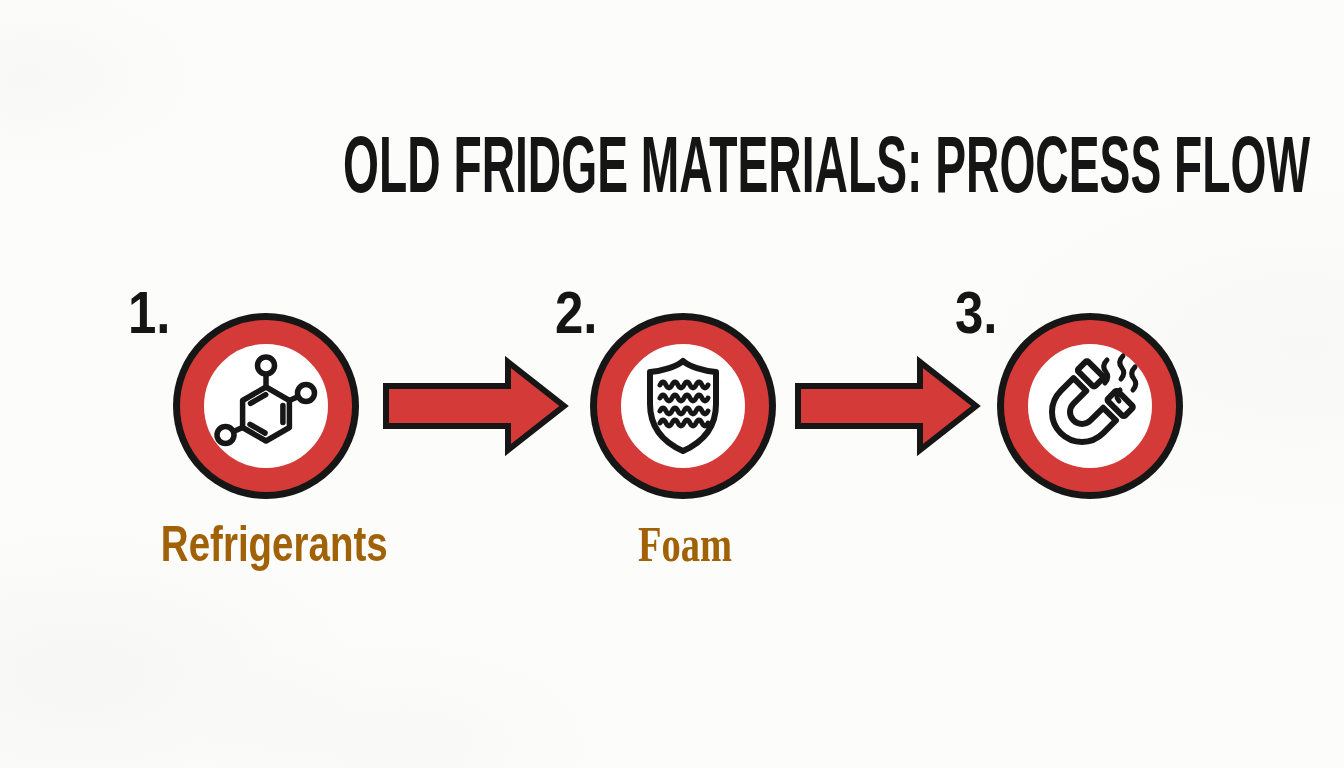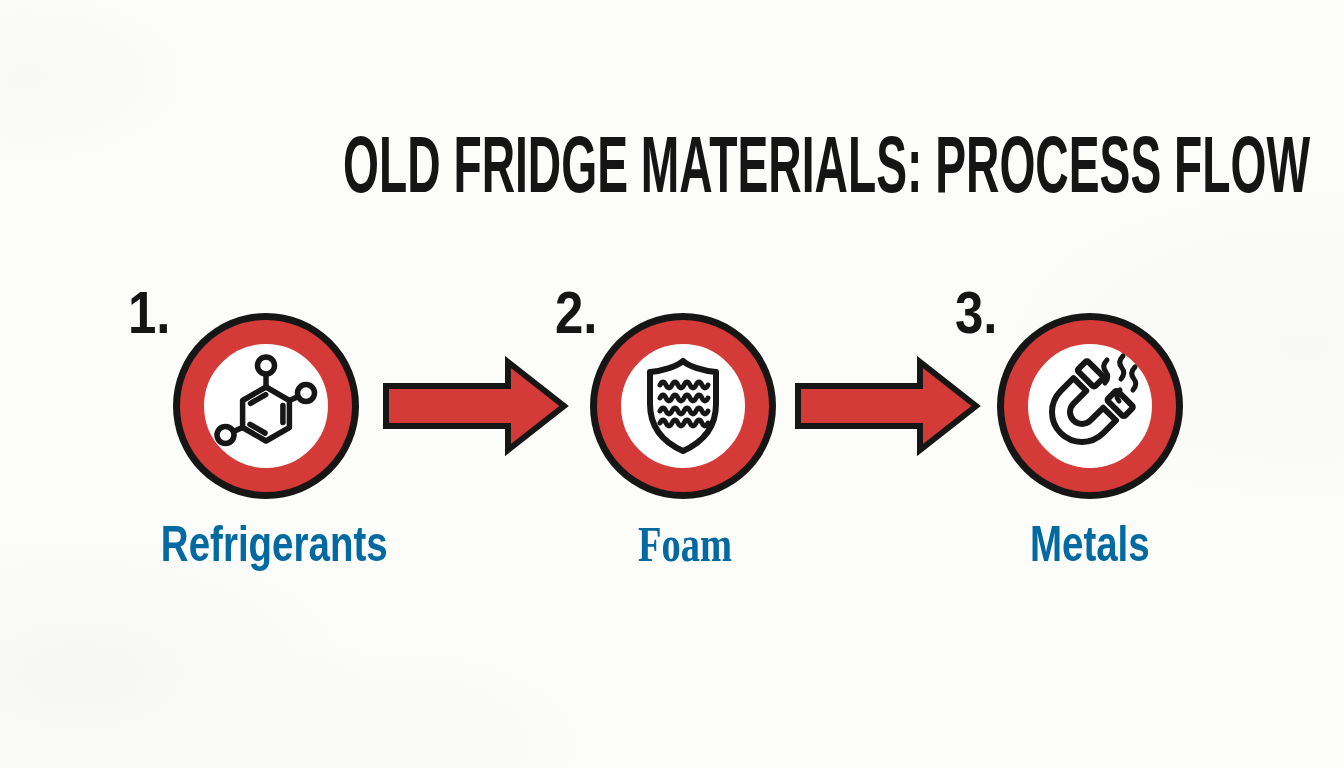--- a/index.html
+++ b/index.html
@@ -47,21 +47,21 @@
   .ring-2 { left: 597px; }
   .ring-3 { left: 1004px; }
   .ring svg { position: absolute; left: 2px; top: 2px; }
 
   .flow-arrow { position: absolute; top: 356px; width: 186px; height: 100px; }
   .arrow-1 { left: 383px; }
   .arrow-2 { left: 795px; }
 
   .step-label {
     position: absolute; top: 519px; width: 320px;
-    text-align: center; color: #0369a1;
+    text-align: center; color: #a16207;
     font-size: 50px; font-weight: bold; line-height: 1; white-space: nowrap;
   }
   .step-label > span { display: inline-block; transform: scaleX(0.77); transform-origin: center top; }
   .label-1 { left: 114px; }
   .label-2 { left: 525px; font-family: Liberation Serif, serif; }
   .label-3 { left: 930px; }
 </style>
 </head>
 <body>
 
@@ -134,16 +134,13 @@
         </g>
         <g stroke-width="5">
           <path d="M77,14 q-6,6 -1,12 q4,5 -1,11"></path>
           <path d="M93,10 q-6,6 -1,12 q4,5 -1,11"></path>
           <path d="M105,21 q-6,6 -1,12 q4,5 -1,11"></path>
           <path d="M90,44 q-6,5 -1,11"></path>
         </g>
       </g>
     </svg>
   </div>
-  <div class="step-label label-3">
-    <span>Metals</span>
-  </div>
 </div>
 
 </body></html>

